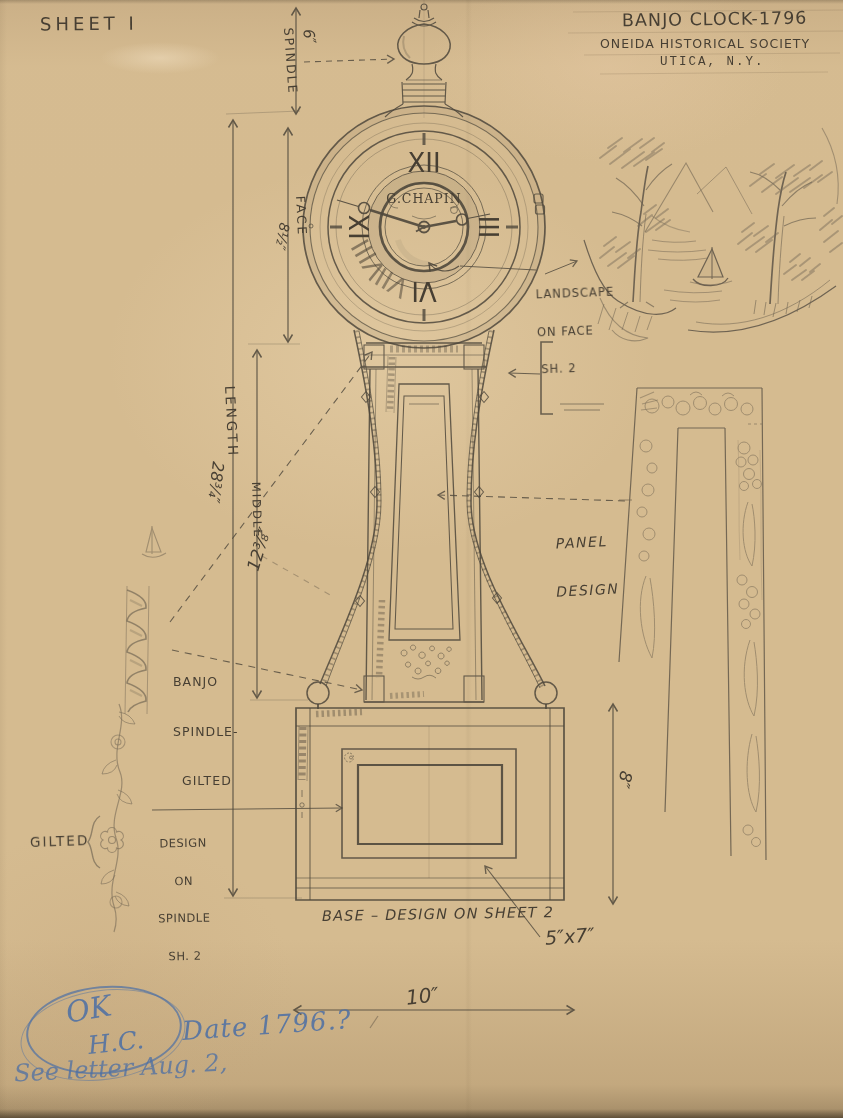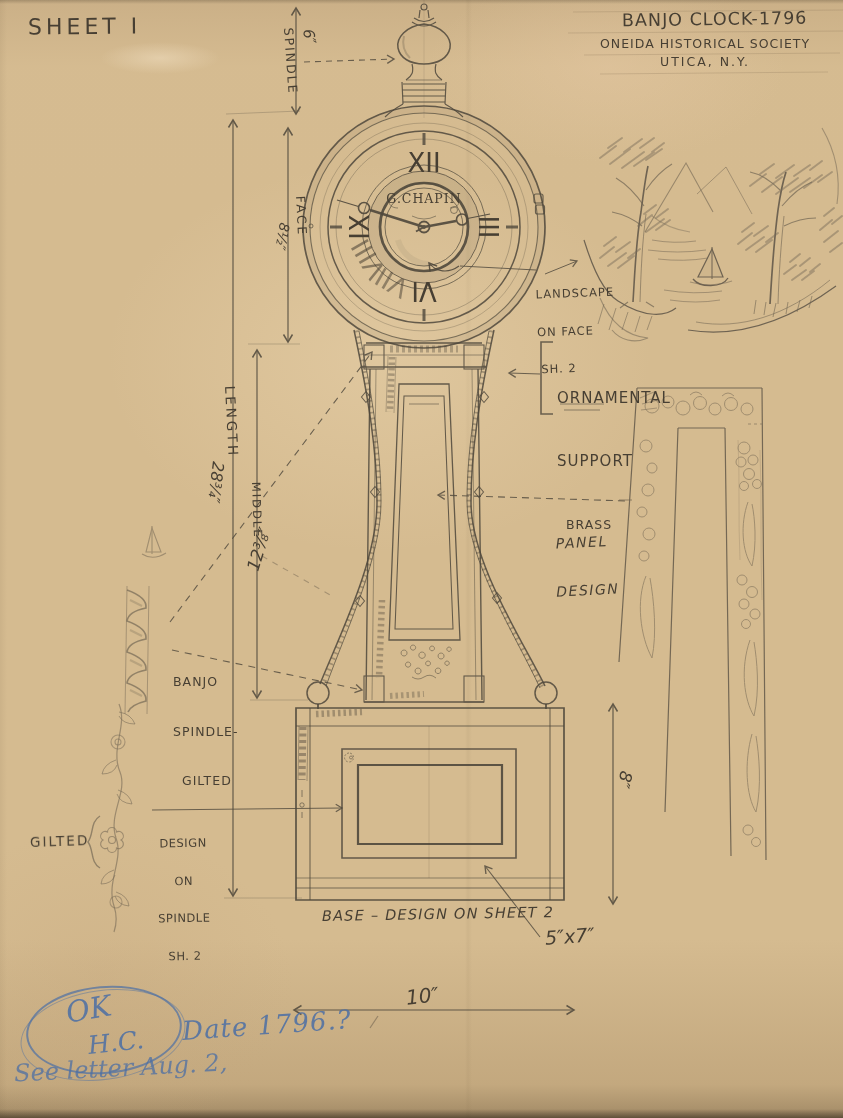--- a/index.html
+++ b/index.html
@@ -311,39 +311,34 @@
           <circle cx="746" cy="624" r="4.5"></circle>
         <path d="M750,640 C740,668 744,700 754,716 C760,690 757,660 754,642"></path>
         <path d="M752,734 C744,762 746,796 756,812 C762,786 759,754 756,736"></path>
         <circle cx="748" cy="830" r="5"></circle>
           <circle cx="756" cy="842" r="4.5"></circle>
         <path d="M738,440 C740,480 738,520 740,560 M760,450 C762,500 760,550 762,600" opacity=".4"></path>
       </g>
     </g>
   </svg>
 
-  <div class="hand" style="left:28px;top:14px;font-size:22px;letter-spacing:4px;transform:rotate(-.5deg);">SHEET I</div>
+  <div class="hand" style="left:40px;top:14px;font-size:18px;letter-spacing:4px;transform:rotate(-.5deg);">SHEET I</div>
 
   <div>
     <div class="hand" style="left:622px;top:9px;font-size:17.5px;letter-spacing:1px;transform:rotate(-.8deg);">BANJO CLOCK-1796</div>
     <div class="hand" style="left:600px;top:37px;font-size:12.5px;letter-spacing:1px;">ONEIDA HISTORICAL SOCIETY</div>
-    <div class="hand" style="left:660px;top:55px;font-size:12.5px;letter-spacing:2px;">UTICA, N.Y.</div>
+    <div class="hand" style="left:660px;top:55px;font-size:12.5px;letter-spacing:2px;font-family:Liberation Mono, monospace;">UTICA, N.Y.</div>
   </div>
 
   <div class="hand" style="left:537px;top:262px;font-size:11.5px;line-height:12.5px;letter-spacing:1px;transform:rotate(-2deg);">
     <div>LANDSCAPE</div>
     <div>ON FACE</div>
     <div style="padding-left:3px;">SH. 2</div>
   </div>
 
-  <div class="hand" style="left:557px;top:346px;font-size:15px;line-height:21px;letter-spacing:1px;">
-    <div>ORNAMENTAL</div>
-    <div>SUPPORT</div>
-    <div style="font-size:12.5px;padding-left:9px;">BRASS</div>
-  </div>
 
   <div class="hand" style="left:557px;top:502px;font-size:14px;line-height:16px;letter-spacing:1.5px;transform:rotate(-3deg);font-style:italic;">
     <div>PANEL</div>
     <div style="margin-left:-2px;">DESIGN</div>
   </div>
 
   <div class="hand" style="left:173px;top:641px;font-size:12.5px;line-height:16.5px;letter-spacing:1px;">
     <div>BANJO</div>
     <div>SPINDLE-</div>
     <div style="padding-left:9px;">GILTED</div>

